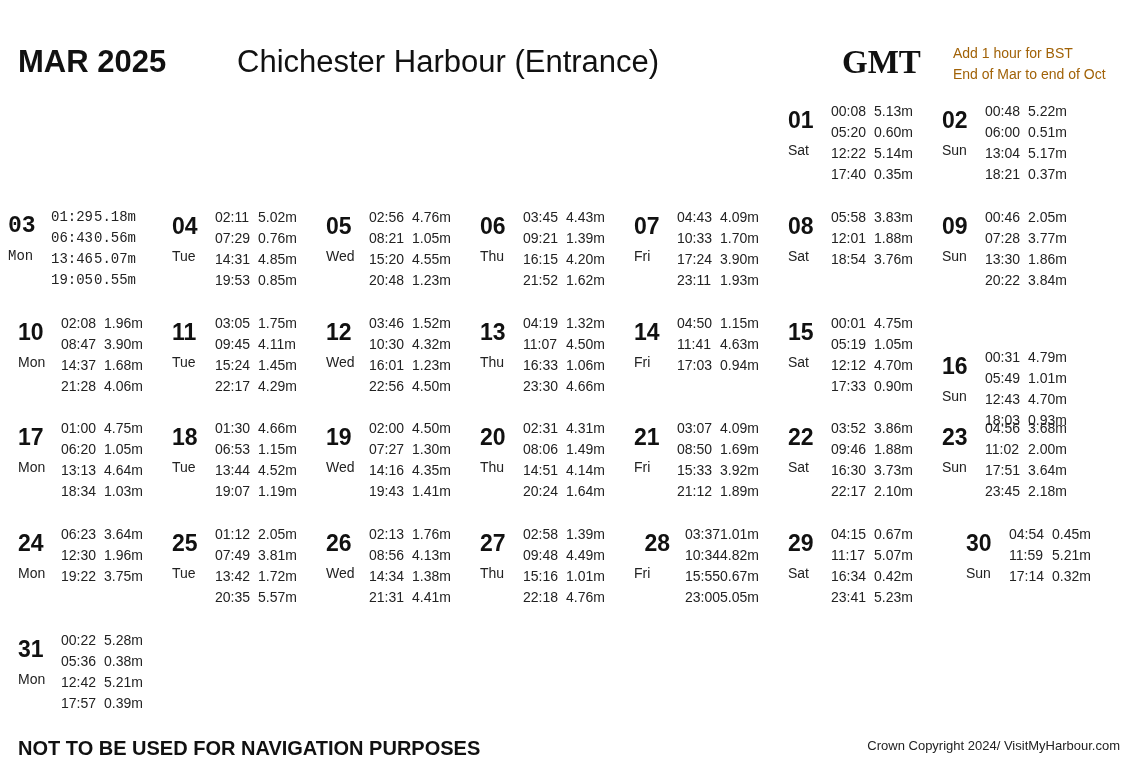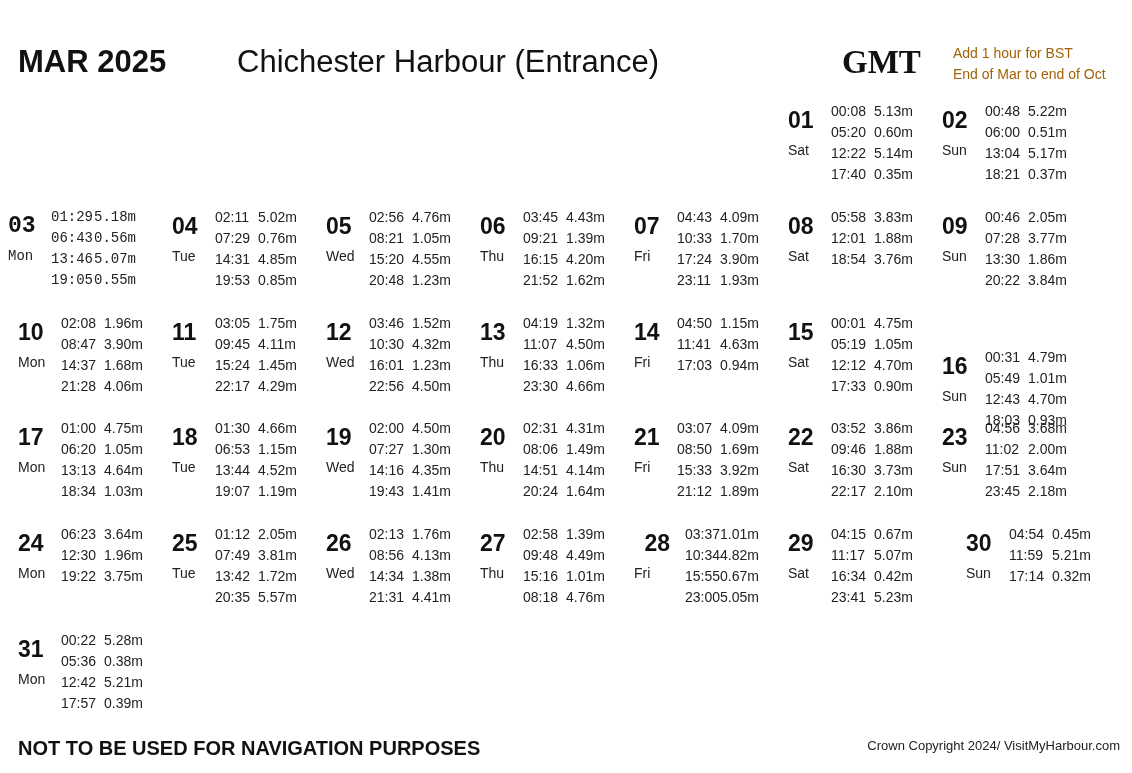--- a/index.html
+++ b/index.html
@@ -321,21 +321,21 @@
         <div class="tide-row"><span class="tide-time">21:31</span><span class="tide-height">4.41m</span></div>
       </div>
     </div>
     <div class="day-cell" style="left: 480px; top: 524px;">
       <div class="day-num">27</div>
       <div class="day-name">Thu</div>
       <div class="tides">
         <div class="tide-row"><span class="tide-time">02:58</span><span class="tide-height">1.39m</span></div>
         <div class="tide-row"><span class="tide-time">09:48</span><span class="tide-height">4.49m</span></div>
         <div class="tide-row"><span class="tide-time">15:16</span><span class="tide-height">1.01m</span></div>
-        <div class="tide-row"><span class="tide-time">08:18</span><span class="tide-height">4.76m</span></div>
+        <div class="tide-row"><span class="tide-time">22:18</span><span class="tide-height">4.76m</span></div>
       </div>
     </div>
     <div class="day-cell" style="left: 634px; top: 524px; text-align: right;">
       <div class="day-num">28</div>
       <div class="day-name">Fri</div>
       <div class="tides">
         <div class="tide-row"><span class="tide-time">03:37</span><span class="tide-height">1.01m</span></div>
         <div class="tide-row"><span class="tide-time">10:34</span><span class="tide-height">4.82m</span></div>
         <div class="tide-row"><span class="tide-time">15:55</span><span class="tide-height">0.67m</span></div>
         <div class="tide-row"><span class="tide-time">23:00</span><span class="tide-height">5.05m</span></div>

